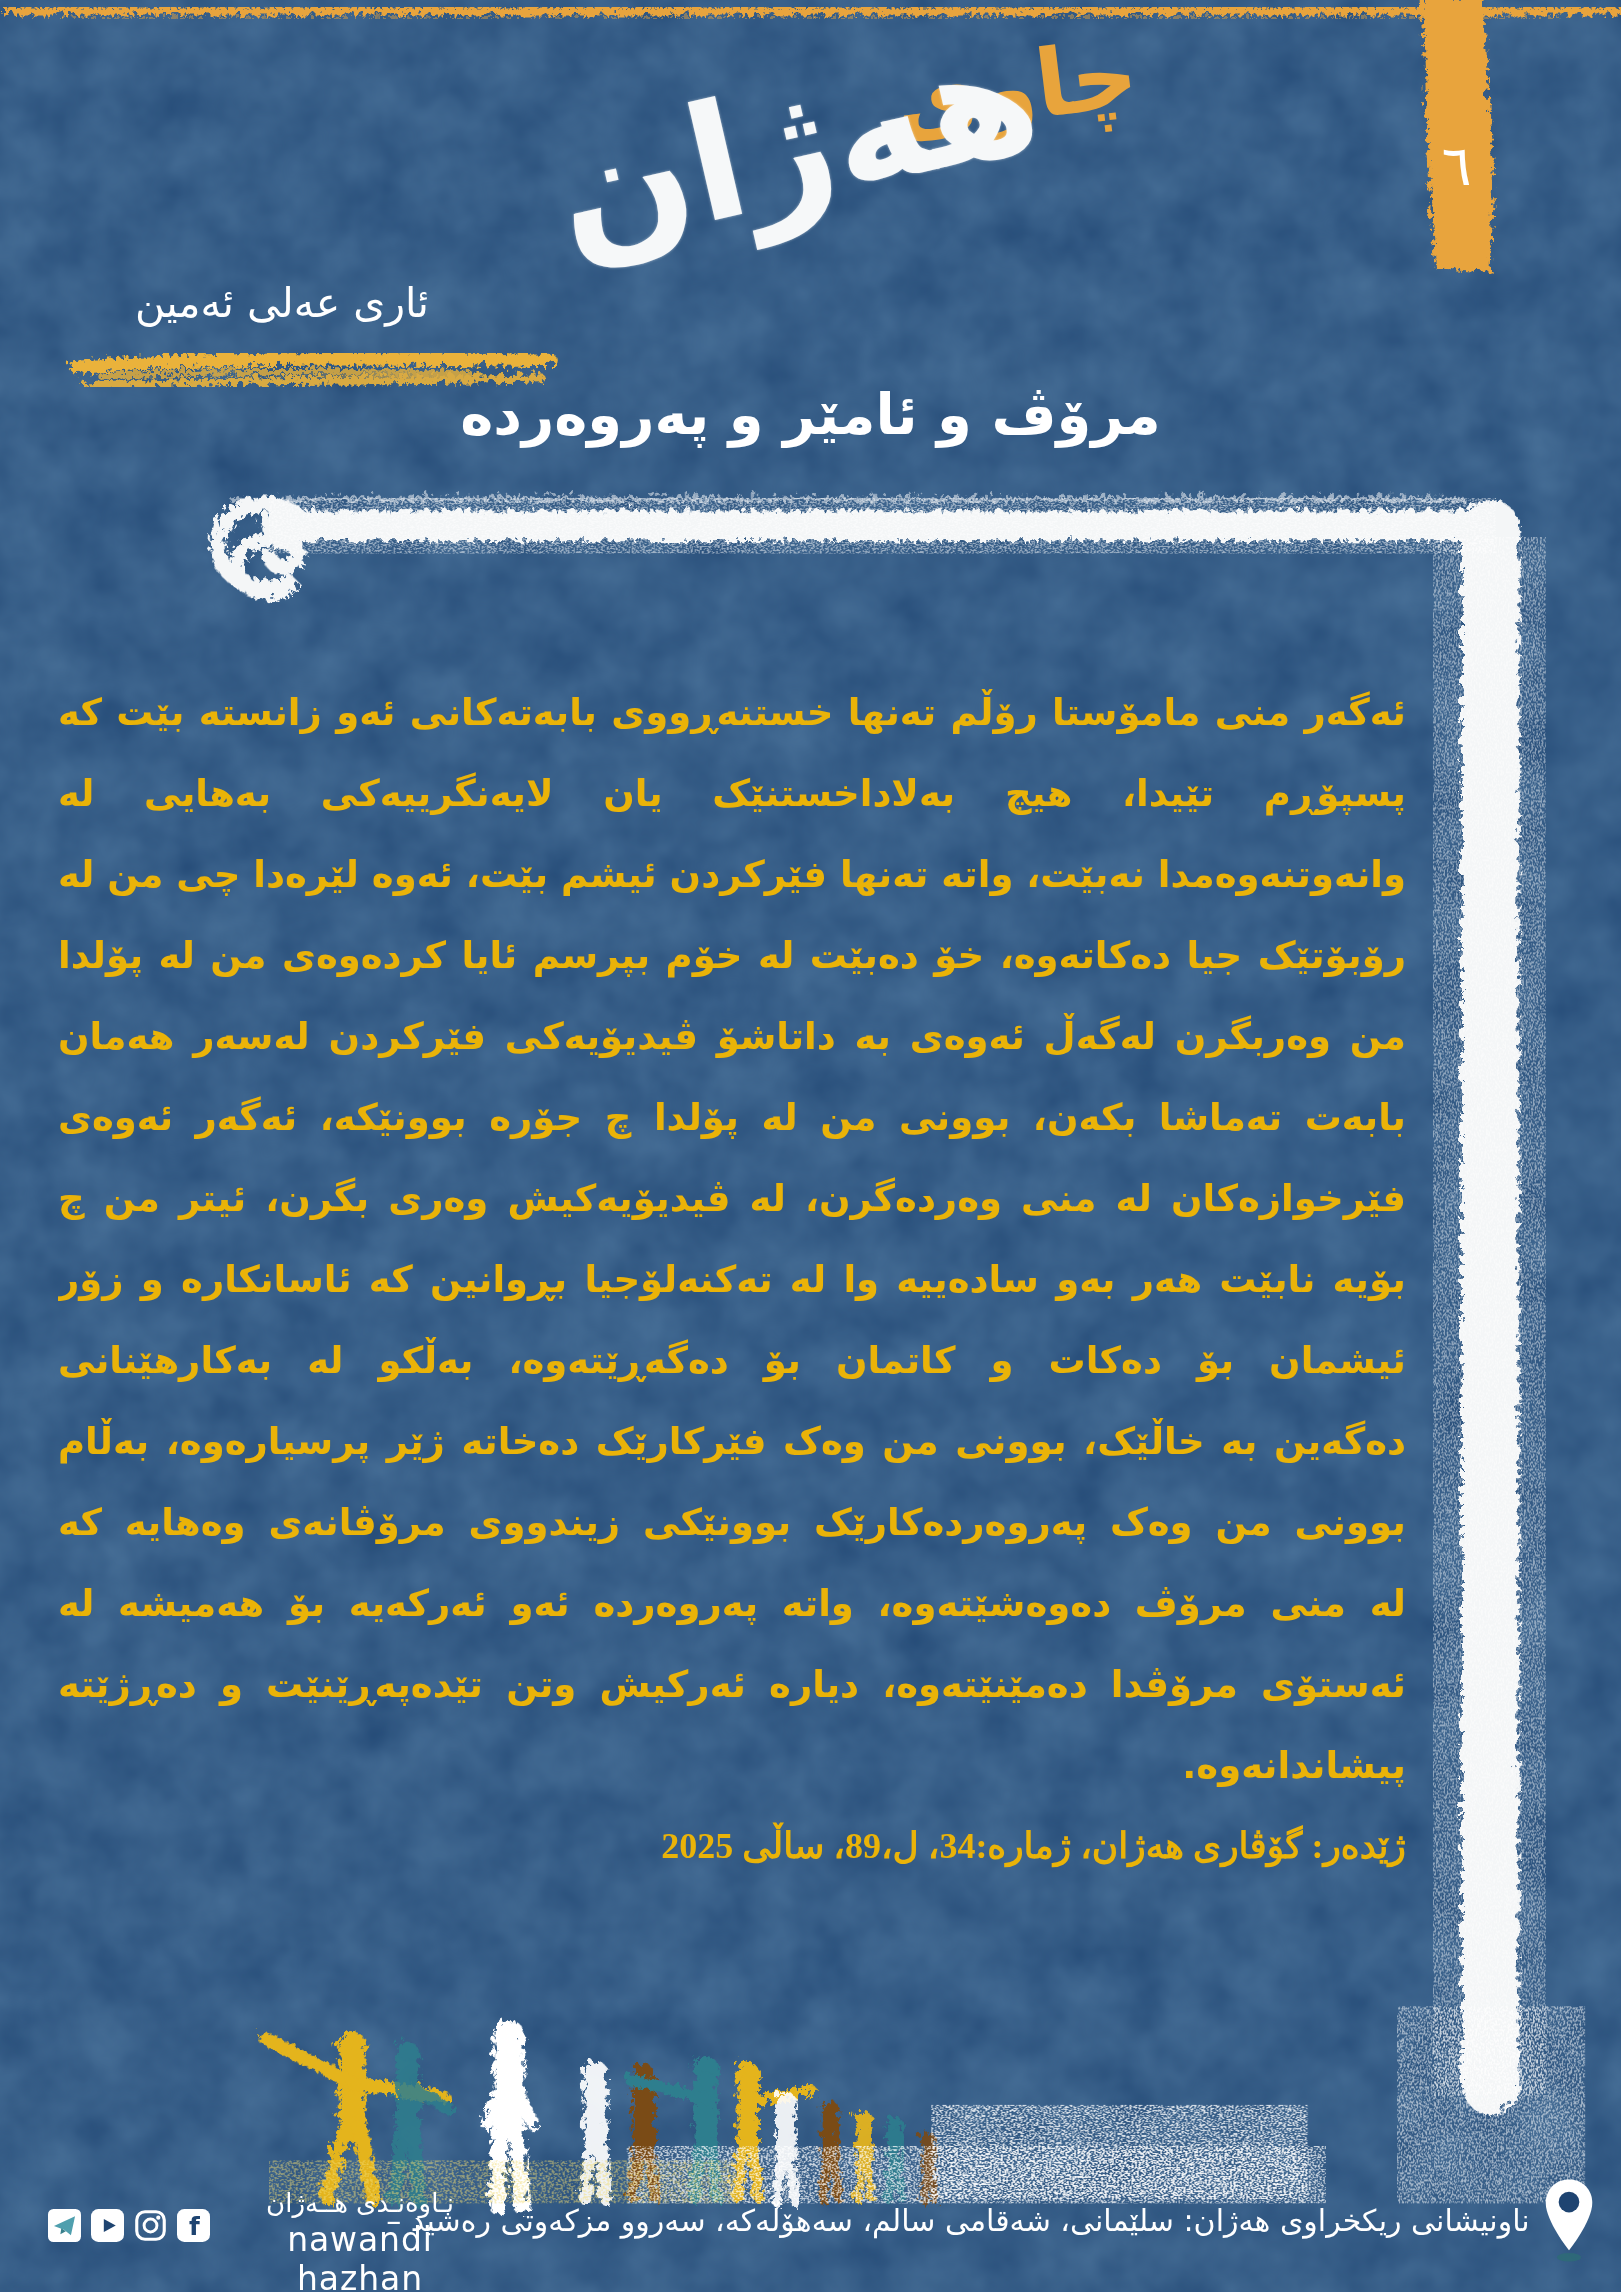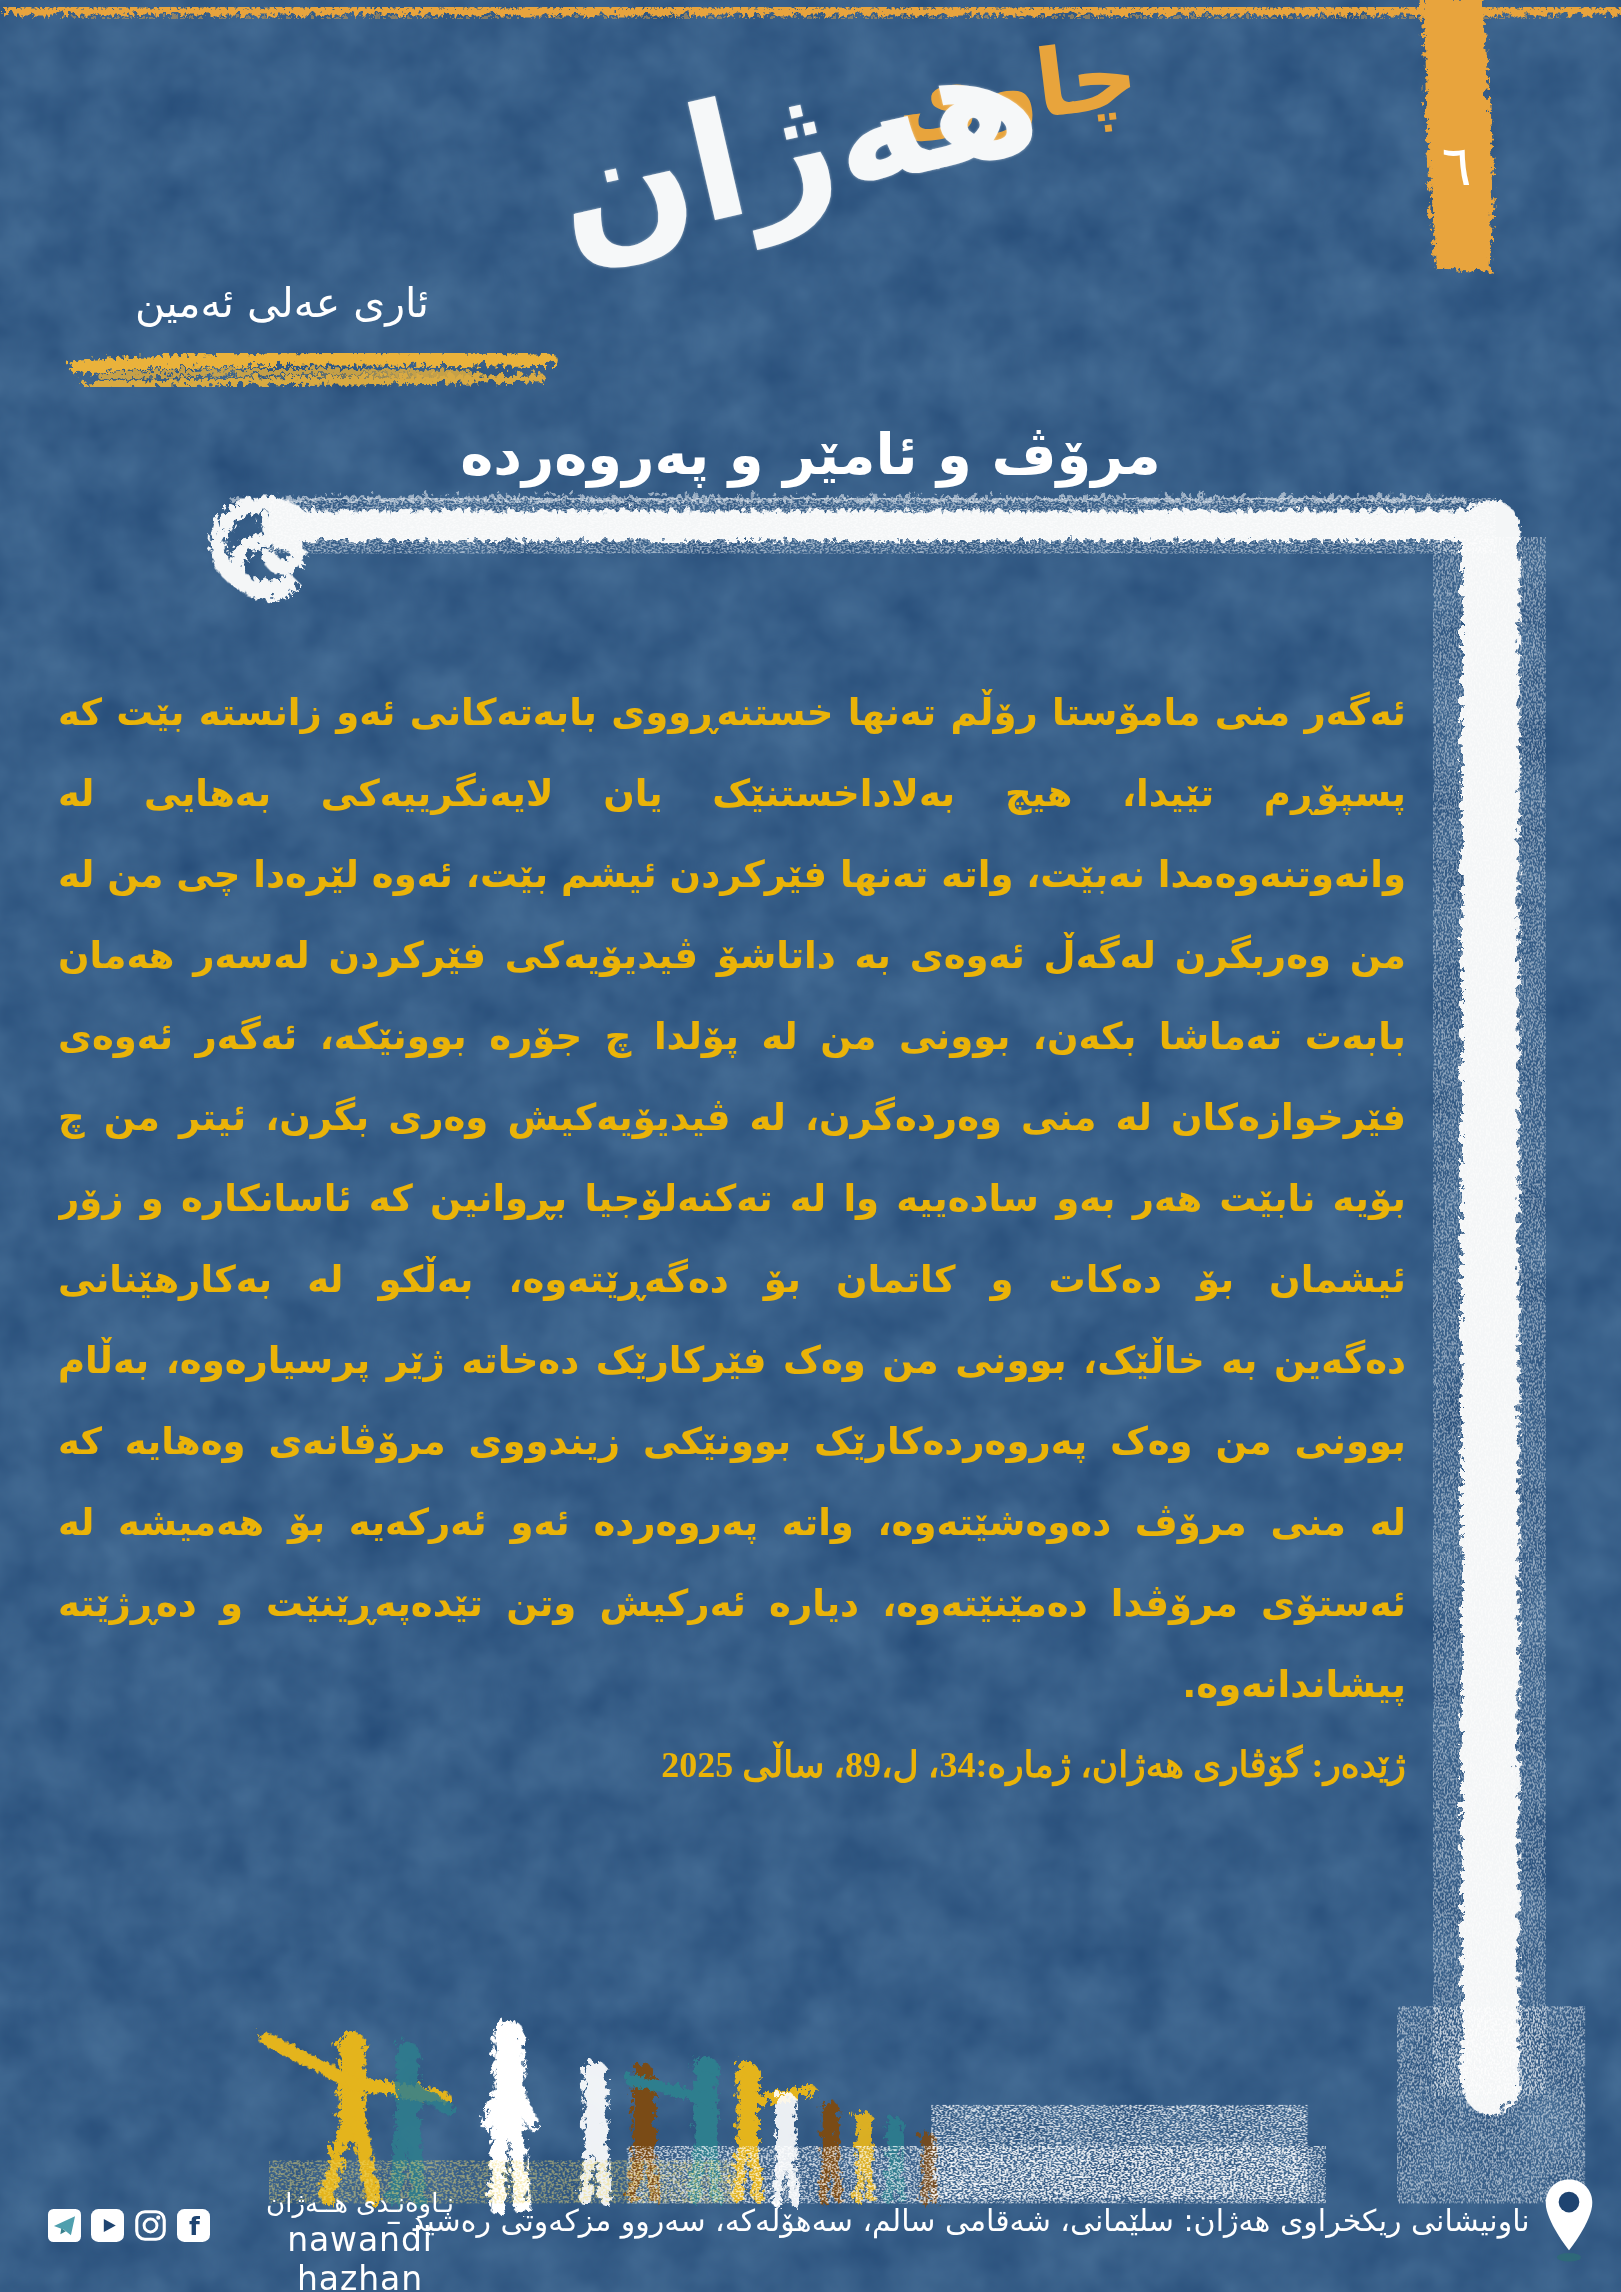--- a/index.html
+++ b/index.html
@@ -15,21 +15,21 @@
             font-size:56px;color:#ffffff;z-index:3;}
   .logo{position:absolute;left:502px;top:9px;width:663px;height:304px;z-index:2;}
   .logo-top{position:absolute;right:27px;top:25px;font-size:93px;font-weight:bold;
             color:#e8a43c;transform:rotate(-7deg);letter-spacing:1.8px;}
   .logo-main{position:absolute;left:49px;top:43px;font-size:159px;font-weight:bold;
              color:#f6f8f9;transform:rotate(-13deg);letter-spacing:9px;
              text-shadow:0 0 2.7px rgba(255,255,255,.55);}
   .author{position:absolute;left:85px;top:279px;width:394px;text-align:center;
           font-size:41px;font-weight:normal;color:#ffffff;direction:rtl;}
   .title{position:absolute;left:0;top:382px;width:1621px;text-align:center;
-         font-size:56px;font-weight:bold;color:#ffffff;direction:rtl;letter-spacing:0.9px;margin-top:40px;}
+         font-size:56px;font-weight:bold;color:#ffffff;direction:rtl;letter-spacing:0.9px;}
 
   
   .body-text{position:absolute;left:58px;top:672px;width:1348px;direction:rtl;
              color:#eab308;font-size:37px;font-weight:bold;}
   .bline{height:81px;line-height:81px;text-align:justify;text-align-last:justify;
          overflow:hidden;white-space:normal;}
   .bline.short{text-align:right;text-align-last:right;}
   .citation{height:81px;line-height:81px;text-align:right;padding-left:72px;
             font-size:36px;font-weight:bold;direction:rtl;font-family:Liberation Serif, serif;}
 
@@ -217,20 +217,21 @@
   </div>
 
   <div class="author txt">ئاری عەلی ئەمین</div>
 
   <div class="title txt">مرۆڤ و ئامێر و پەروەردە</div>
 
   <div class="body-text txt">
     <div class="bline">ئەگەر منی مامۆستا رۆڵم تەنها خستنەڕووی بابەتەکانی ئەو زانستە بێت کە</div>
     <div class="bline">پسپۆڕم تێیدا، هیچ بەلاداخستنێک یان لایەنگرییەکی بەهایی لە</div>
     <div class="bline">وانەوتنەوەمدا نەبێت، واتە تەنها فێرکردن ئیشم بێت، ئەوە لێرەدا چی من لە</div>
+    <div class="bline">رۆبۆتێک جیا دەکاتەوە، خۆ دەبێت لە خۆم بپرسم ئایا کردەوەی من لە پۆلدا</div>
     <div class="bline">من وەربگرن لەگەڵ ئەوەی بە داتاشۆ ڤیدیۆیەکی فێرکردن لەسەر هەمان</div>
     <div class="bline">بابەت تەماشا بکەن، بوونی من لە پۆلدا چ جۆرە بوونێکە، ئەگەر ئەوەی</div>
     <div class="bline">فێرخوازەکان لە منی وەردەگرن، لە ڤیدیۆیەکیش وەری بگرن، ئیتر من چ کارەم،</div>
     <div class="bline">بۆیە نابێت هەر بەو سادەییە وا لە تەکنەلۆجیا بڕوانین کە ئاسانکارە و زۆر</div>
     <div class="bline">ئیشمان بۆ دەکات و کاتمان بۆ دەگەڕێتەوە، بەڵکو لە بەکارهێنانی تەکنەلۆجیادا</div>
     <div class="bline">دەگەین بە خاڵێک، بوونی من وەک فێرکارێک دەخاتە ژێر پرسیارەوە، بەڵام</div>
     <div class="bline">بوونی من وەک پەروەردەکارێک بوونێکی زیندووی مرۆڤانەی وەهایە کە تەنها</div>
     <div class="bline">لە منی مرۆڤ دەوەشێتەوە، واتە پەروەردە ئەو ئەرکەیە بۆ هەمیشە لە</div>
     <div class="bline">ئەستۆی مرۆڤدا دەمێنێتەوە، دیارە ئەرکیش وتن تێدەپەڕێنێت و دەڕژێتە ماڵی</div>
     <div class="bline short">پیشاندانەوە.</div>

